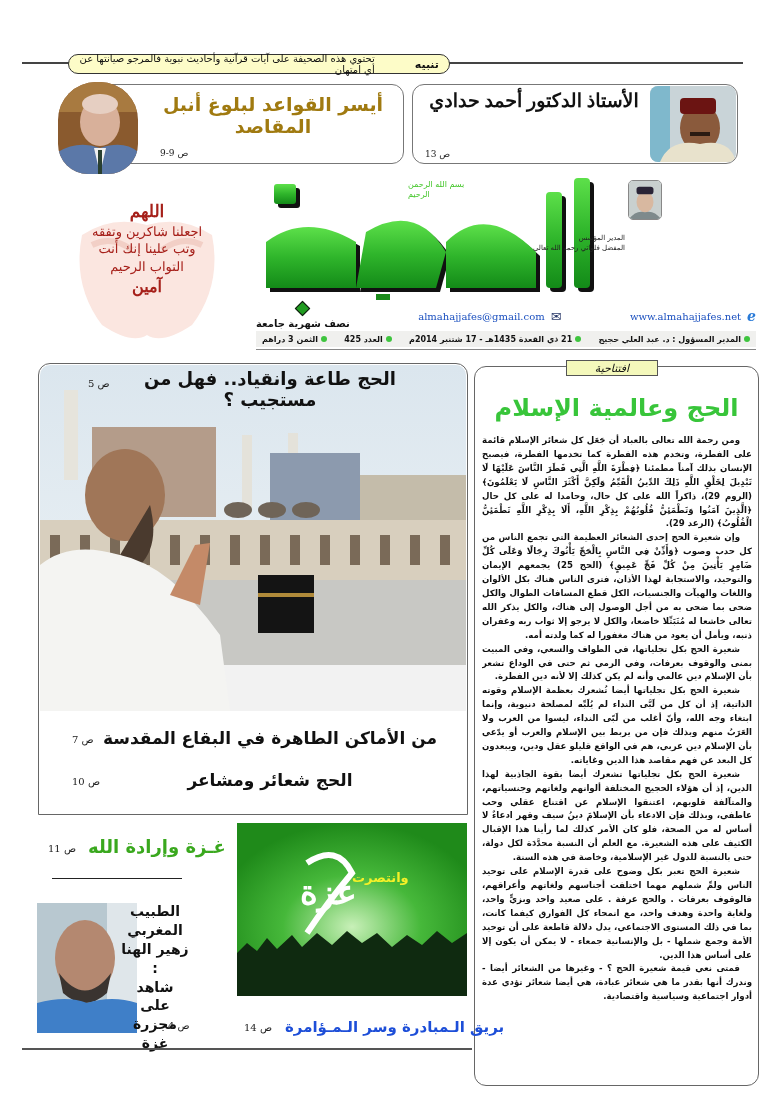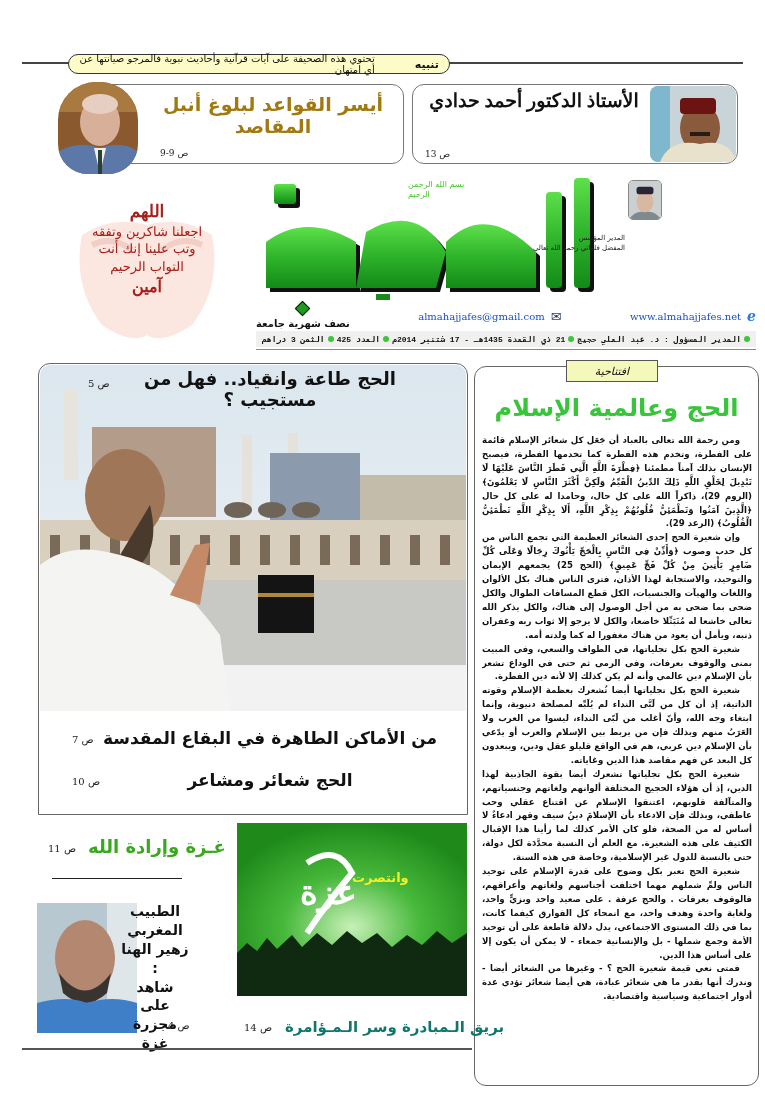--- a/index.html
+++ b/index.html
@@ -26,28 +26,28 @@
   
   .masthead-logo { position: absolute; left: 256px; top: 172px; width: 352px; height: 128px; }
   .founder-text { position: absolute; font-size: 7px; text-align: right; line-height: 1.4; color:#222;margin-top:48px; }
 
   .contact-row { position: absolute; top: 307px; height: 18px; display: flex; align-items: center; font-size: 10px; }
   .contact-link { color: #1a4fbf; font-family: "DejaVu Serif", serif; font-size: 10px; }
 
   .info-strip { position: absolute; left: 256px; top: 331px; width: 500px; height: 16px;
     background: #f0f0ee; display: flex; align-items: center; justify-content: space-between;
     font-size: 8px; padding: 0 6px; }
-  .info-strip span { display: inline-flex; align-items: center; gap: 3px; font-family: Liberation Mono, monospace; }
+  .info-strip span { display: inline-flex; align-items: center; gap: 3px; }
   .dot { width: 6px; height: 6px; border-radius: 50%; background: #3ec43e; display: inline-block; }
   .strip-underline { position: absolute; left: 256px; top: 349px; width: 500px; height: 1px; background: #888; }
 
   
   .editorial { position: absolute; left: 474px; top: 366px; width: 285px; height: 720px;
     border: 1.5px solid #666; border-radius: 12px; background: #fff; }
-  .editorial-tag { position: absolute; left: 566px; top: 360px; width: 92px; height: 22px;
+  .editorial-tag { position: absolute; left: 566px; top: 360px; width: 92px; height: 16px;
     background: #f4f8bb; border: 1.5px solid #555; font-size: 11px; display: flex;
     align-items: center; justify-content: center; font-style: italic; }
   .editorial-title { position: absolute; left: 474px; top: 394px; width: 285px; text-align: center;
     font-size: 24px; font-weight: 900; color: #38c53a; }
   .editorial-body { position: absolute; left: 482px; top: 434px; width: 270px; height: 645px;
     font-size: 8.6px; line-height: 13.9px; text-align: justify; font-weight: bold; overflow: hidden; }
   .editorial-body p { text-indent: 12px; margin: 0; }
 
   
   .main-frame { position: absolute; left: 38px; top: 363px; width: 430px; height: 452px;
@@ -55,21 +55,21 @@
   .main-photo { position: absolute; left: 40px; top: 365px; width: 426px; height: 346px;
     border-top-left-radius: 10px; border-top-right-radius: 10px; }
   .main-headline { position: absolute; left: 120px; top: 368px; width: 300px; text-align: center;
     font-size: 18px; font-weight: 900; color: #111; }
   .story-line { position: absolute; left: 90px; width: 360px; text-align: center; font-size: 17px; font-weight: 900; }
 
   .gaza-title { position: absolute; left: 88px; top: 836px; font-size: 18px; font-weight: 900; color: #3aa81e; }
   .divider-short { position: absolute; left: 52px; top: 878px; width: 130px; height: 1px; background: #222; }
   .doctor-title { position: absolute; left: 120px; top: 902px; width: 70px; text-align: center;
     font-size: 14px; font-weight: 900; line-height: 1.35; }
-  .gaza-caption { position: absolute; left: 285px; top: 1018px; font-size: 15px; font-weight: 900; color: #0f766e; }
+  .gaza-caption { position: absolute; left: 285px; top: 1018px; font-size: 15px; font-weight: 900; color: #1d4ed8; }
   .bottom-line { position: absolute; left: 22px; top: 1048px; width: 450px; height: 2px; background: #555; }
 </style>
 </head>
 <body>
 
 <div class="notice-line"></div>
 <div class="notice-box">
   <span class="label">تنبيه</span>
   <span>تحتوي هذه الصحيفة على آيات قرآنية وأحاديث نبوية فالمرجو صيانتها عن أي امتهان</span>
 </div>

